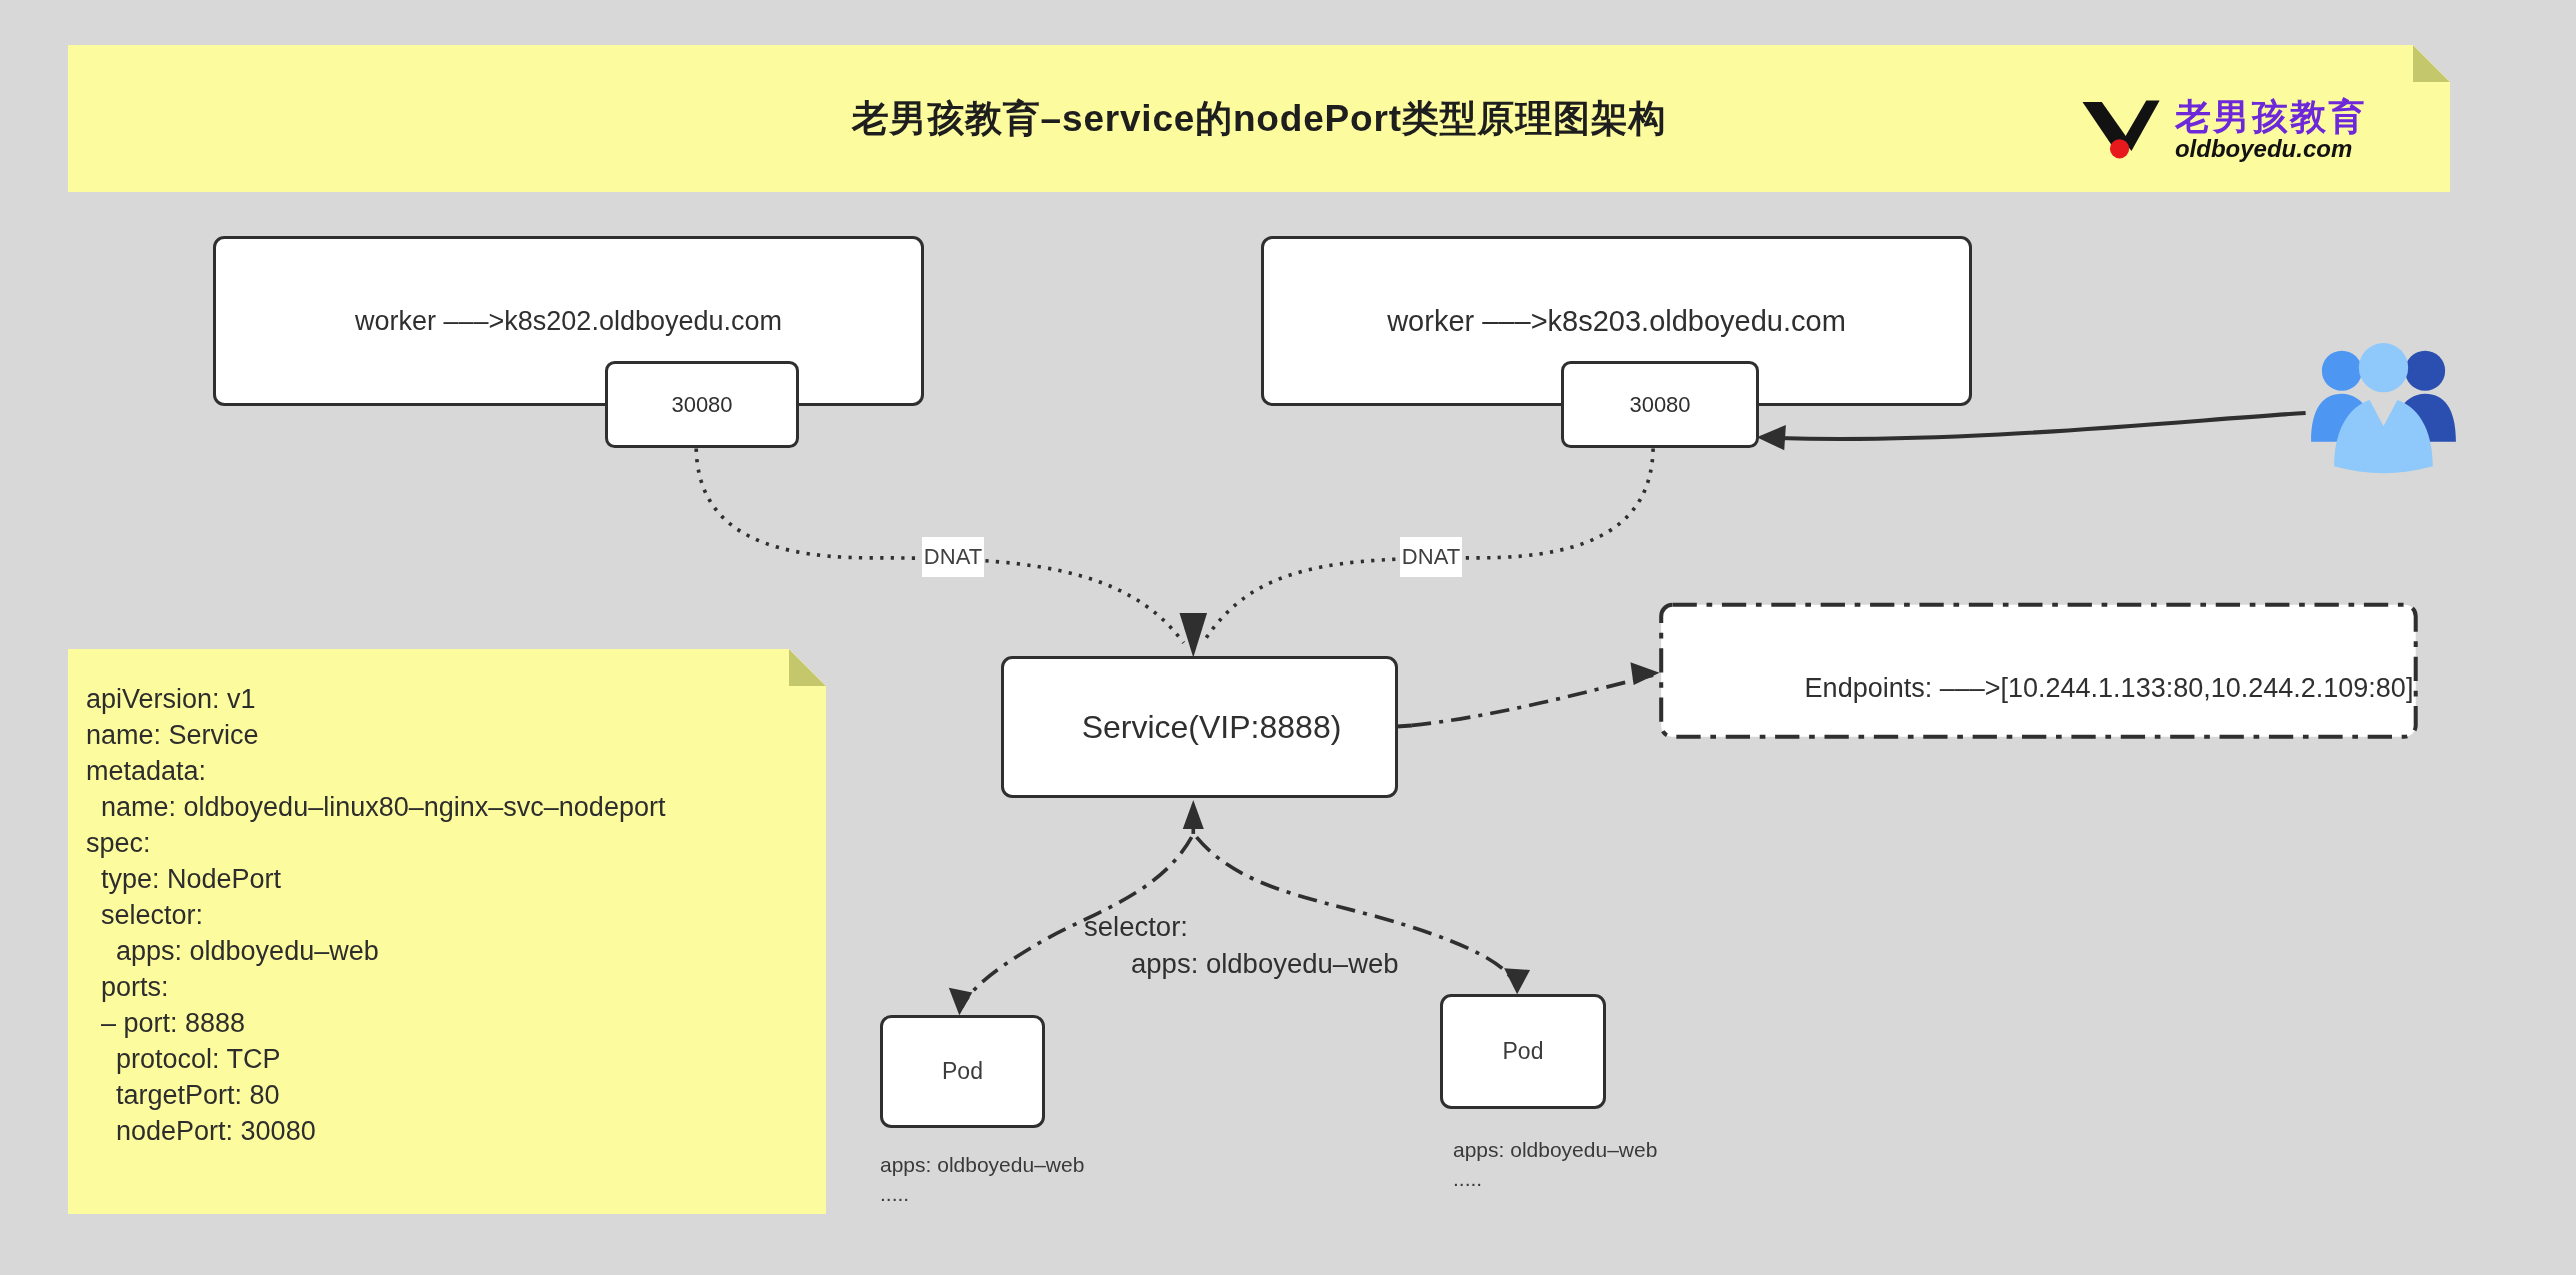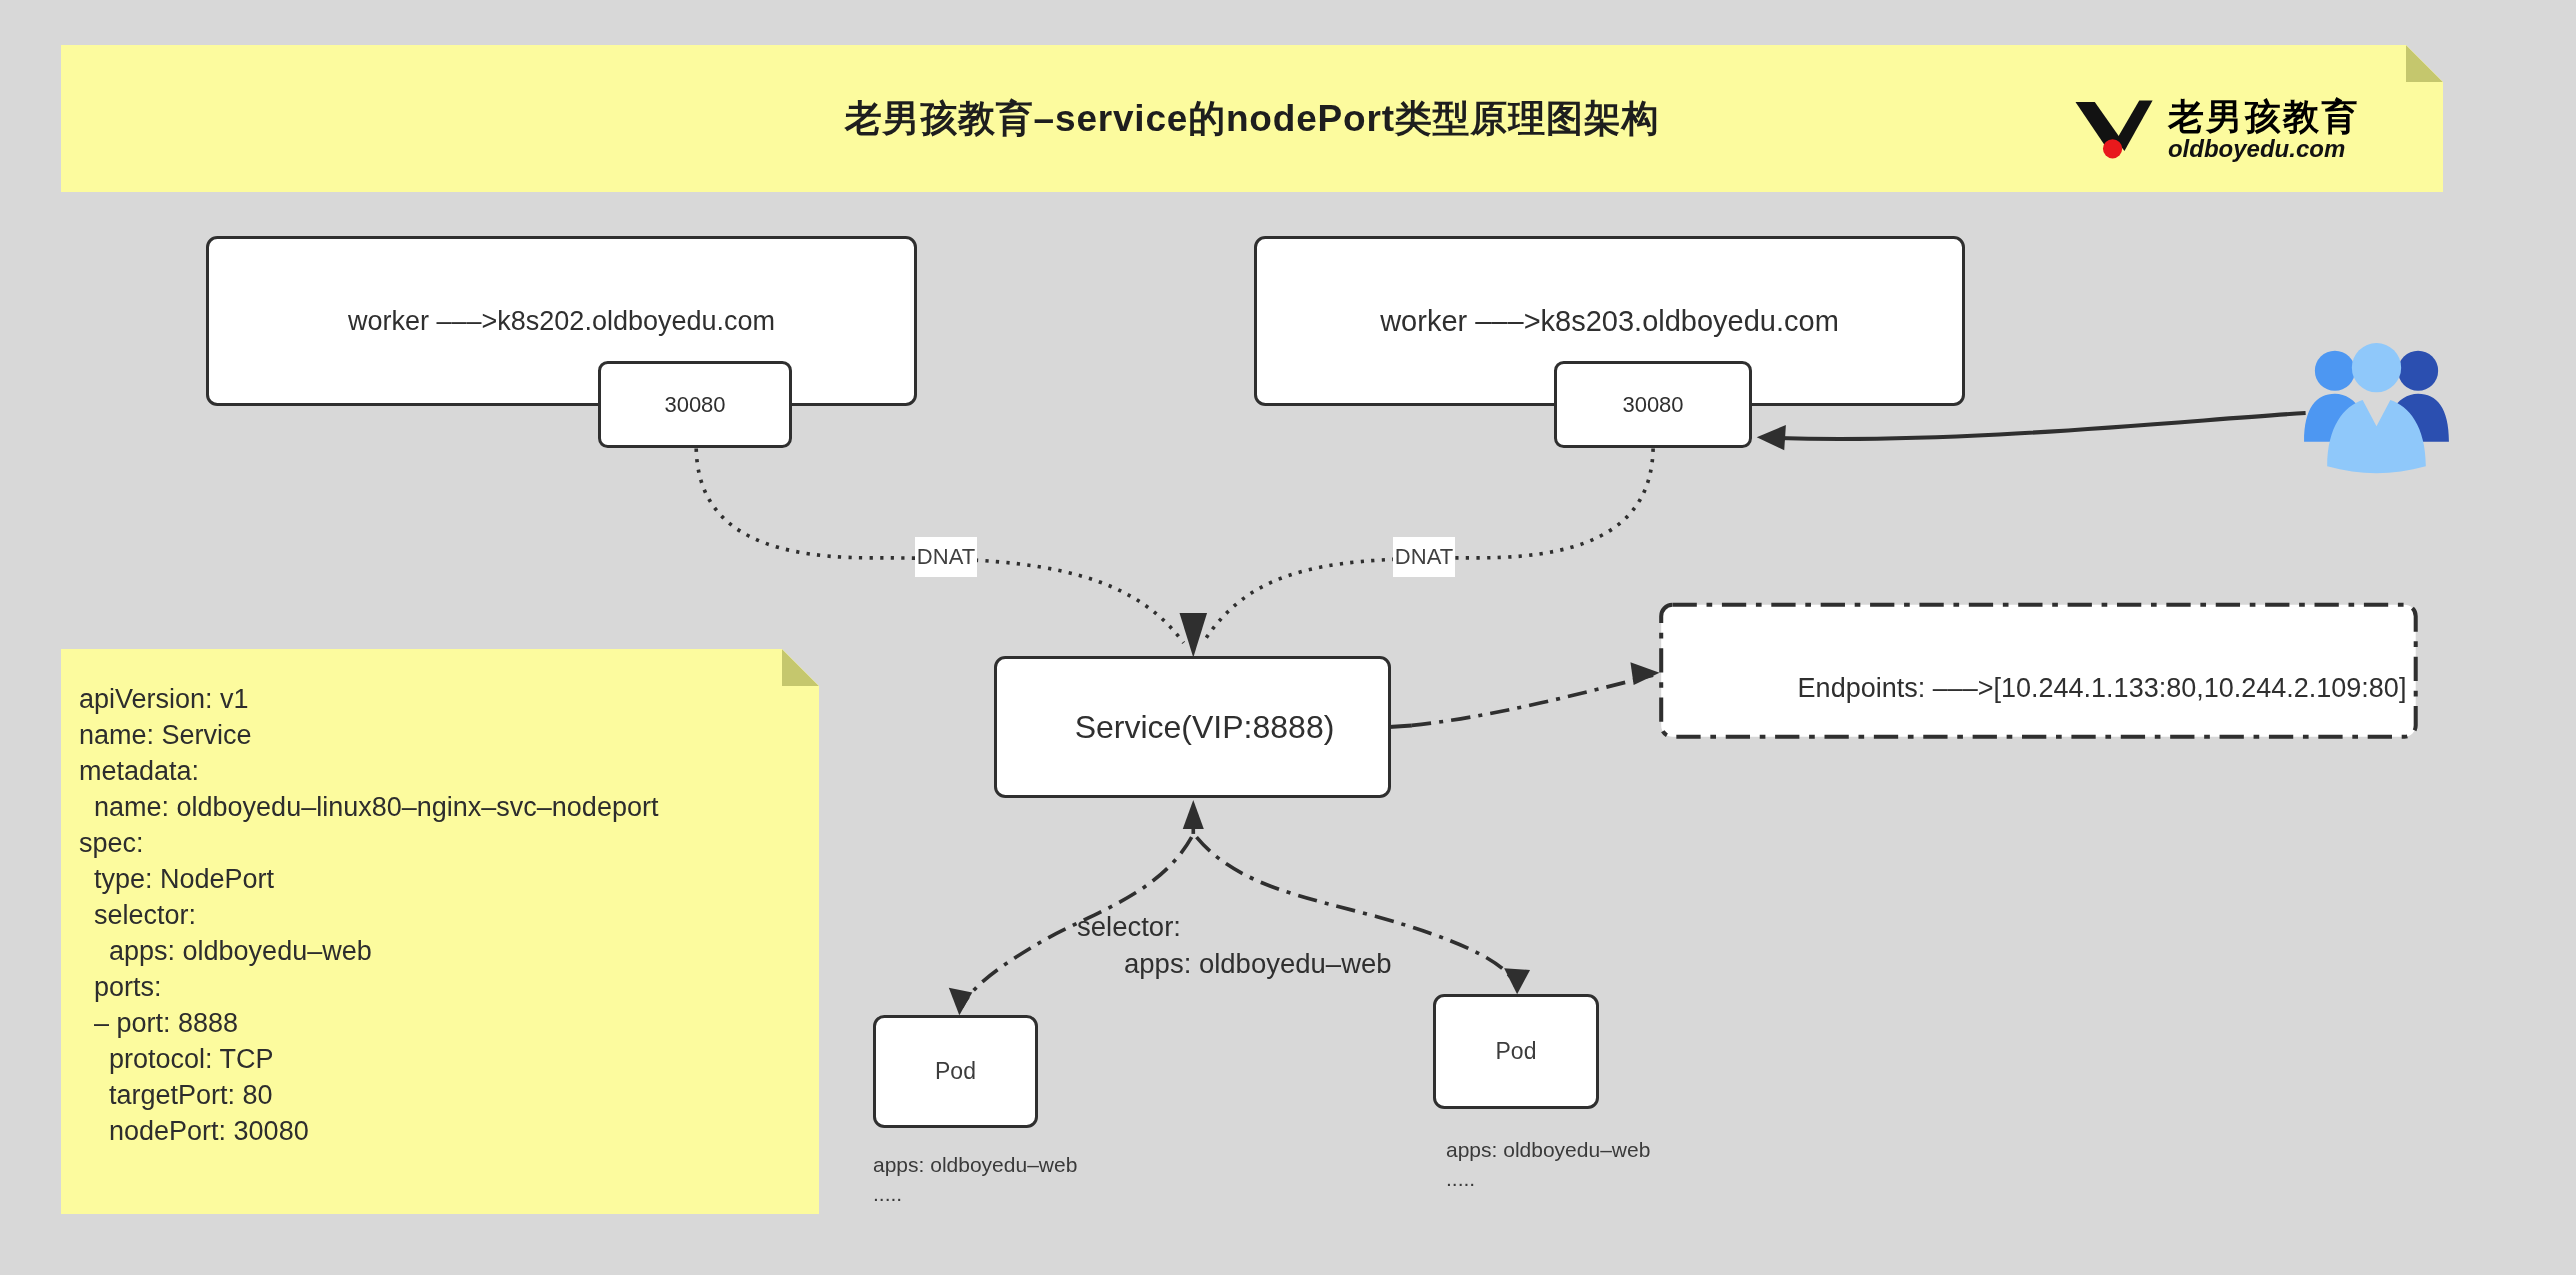--- a/index.html
+++ b/index.html
@@ -1,32 +1,32 @@
 <!DOCTYPE html>
 <html style="font-size:13px"><head>
 <meta charset="utf-8">
 <style>
   html,body{margin:0;padding:0;}
   body{font-family:"Liberation Sans","DejaVu Sans",sans-serif;background:#d8d8d8;}
   .canvas{position:relative;width:2576px;height:1276px;background:#d8d8d8;overflow:hidden;}
-  .abs{position:absolute;}
+  .abs{position:absolute;margin-left:7px;}
   svg.overlay{position:absolute;left:0;top:0;width:2576px;height:1276px;}
 
   
   .note-shape{background:#fcfb9e;clip-path:polygon(0 0,calc(100% - 37px) 0,100% 37px,100% 100%,0 100%);}
   .fold{position:absolute;top:0;right:0;width:37px;height:37px;background:#c5c76d;
         clip-path:polygon(0 0,100% 100%,0 100%);}
 
   .banner{left:61px;top:45px;width:2382px;height:147px;}
   .banner-title{position:absolute;left:0;right:0;top:0;bottom:0;display:flex;align-items:center;justify-content:center;
         font-size:37px;font-weight:bold;color:#1e1e1e;letter-spacing:0.8px;}
 
   .logo{left:2074px;top:81px;width:340px;height:97px;display:flex;align-items:center;}
   .logo-texts{margin-left:4.9px;line-height:1.05;}
-  .logo-cn{font-size:36px;font-weight:bold;color:#000000;letter-spacing:2.4px;}
+  .logo-cn{font-size:36px;font-weight:bold;color:#6d28d9;letter-spacing:2.4px;}
   .logo-domain{font-size:24px;font-weight:bold;font-style:italic;color:#121212;}
 
   .box{background:#ffffff;border:3.2px solid #2f2f2f;border-radius:11.3px;
        display:flex;align-items:center;justify-content:center;color:#2f2f2f;box-sizing:border-box;}
   .worker1{left:206px;top:236px;width:711px;height:170px;font-size:27px;}
   .worker2{left:1254px;top:236px;width:711px;height:170px;font-size:29px;}
   .port1{left:598px;top:361px;width:194px;height:87px;font-size:22px;border-radius:9.7px;}
   .port2{left:1554px;top:361px;width:198px;height:87px;font-size:22px;border-radius:9.7px;}
   .service{left:994px;top:656px;width:397px;height:142px;font-size:32px;padding-left:24px;}
   .pod1{left:873px;top:1015px;width:165px;height:113px;font-size:23px;color:#3c3c3c;}

